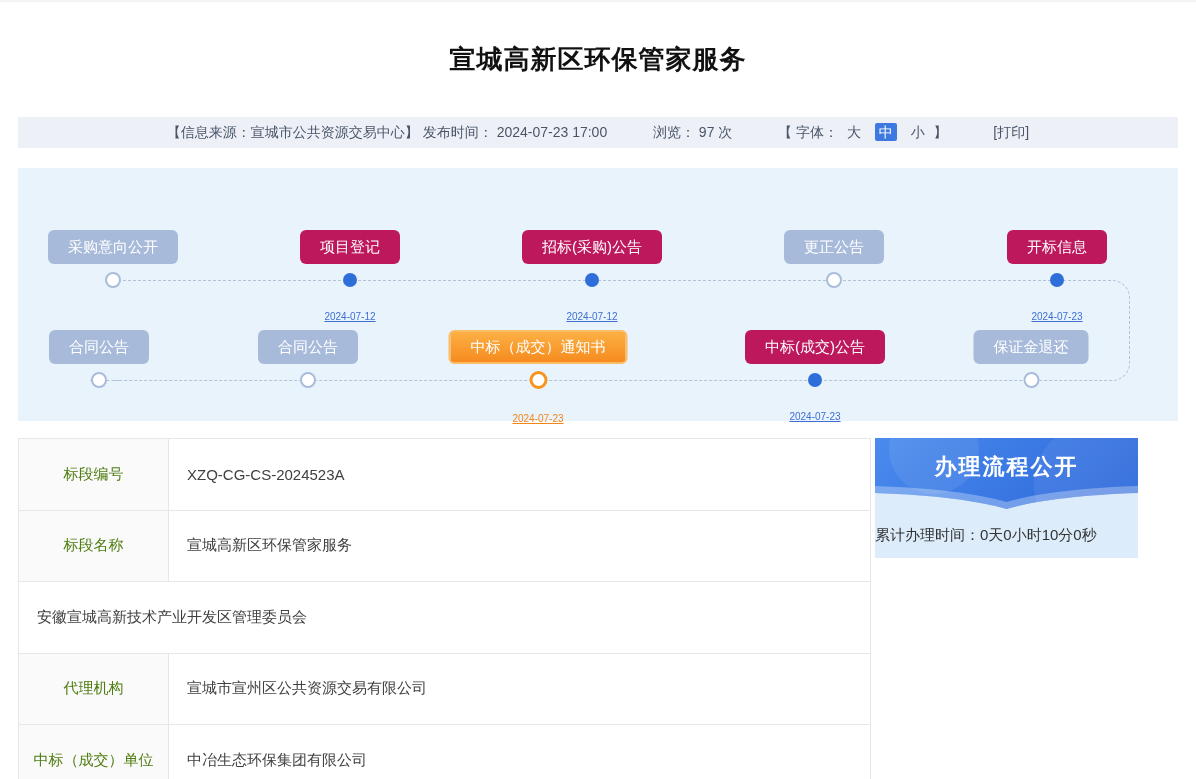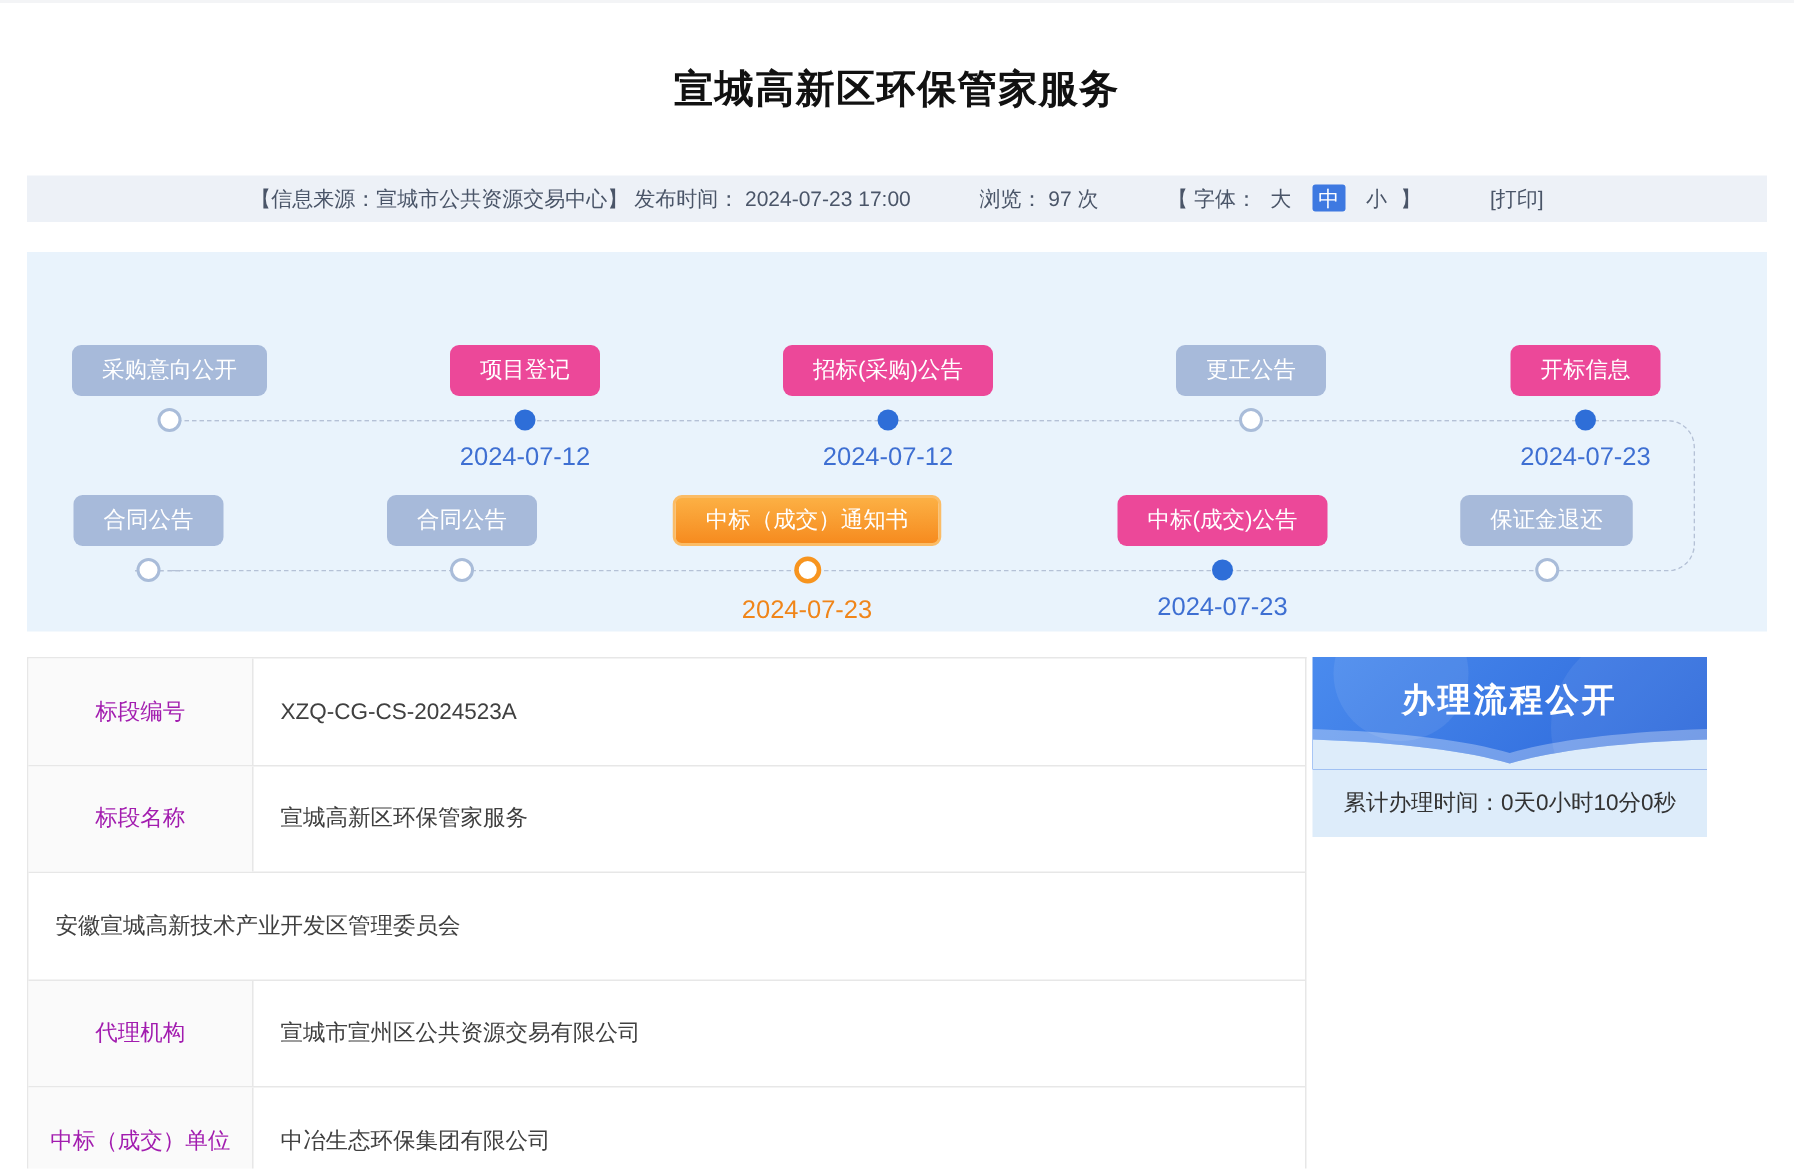--- a/index.html
+++ b/index.html
@@ -31,55 +31,55 @@
   .step { position: absolute; display: flex; flex-direction: column; align-items: center;
     transform: translateX(-50%); z-index: 2; }
   .step.r1 { top: 62px; }
   .step.r2 { top: 162px; }
   .s11 { left: 95px; }  .s12 { left: 332px; } .s13 { left: 574px; } .s14 { left: 816px; } .s15 { left: 1039px; }
   .s21 { left: 81px; }  .s22 { left: 290px; } .s23 { left: 520px; } .s24 { left: 797px; } .s25 { left: 1013px; }
 
   .pill { display: block; height: 34px; line-height: 34px; padding: 0 20px;
     border-radius: 6px; font-size: 15px; color: #fff; white-space: nowrap;
     text-decoration: none; cursor: pointer; }
-  .done .pill { background: #ec4899; text-align: center; }
+  .done .pill { background: #be185d; text-align: center; }
   .inactive .pill { background: #a7bada; }
   .current .pill { background: linear-gradient(180deg, #fcb044 0%, #f68b1f 100%);
     border: 2px solid #fbbc66; line-height: 30px; }
 
   .dot { margin-top: 9px; width: 14px; height: 14px; border-radius: 50%; background: #2e6ed8; }
   .inactive .dot { background: #fff; border: 2px solid #a9bcd9; width: 16px; height: 16px; margin-top: 8px; }
   .current .dot { background: #fff; border: 3px solid #f7941e; width: 18px; height: 18px; margin-top: 7px; }
 
-  .date { margin-top: 8px; font-size: 17px; white-space: nowrap; }
+  .date { margin-top: 24px; font-size: 10px; white-space: nowrap; text-decoration: underline; }
   .done .date { color: #3e6fd2; }
   .current .date { color: #f08519; }
 
   
   .content { display: flex; margin-top: 17px; align-items: flex-start; }
   .details { width: 853px; border: 1px solid #e7e7e7; border-bottom: none; }
   .detail-row { display: flex; border-bottom: 1px solid #e7e7e7; min-height: 71.5px; }
   .cell-label { width: 150px; background: #fafafa; border-right: 1px solid #e7e7e7;
     display: flex; align-items: center; justify-content: center; font-size: 15px;
-    color: #a21caf; text-align: center; padding: 6px; }
+    color: #4d7c0f; text-align: center; padding: 6px; }
   .cell-value { flex: 1; display: flex; align-items: center; padding: 6px 6px 6px 18px;
     font-size: 15px; color: #404040; }
 
   .side-panel { width: 263px; margin-left: 4px; }
   .panel-head { position: relative; height: 75px; overflow: hidden;
     background: linear-gradient(135deg, #4a8bee 0%, #2b66d9 100%); }
   .panel-head::before { content: ""; position: absolute; width: 90px; height: 90px;
     border-radius: 50%; background: rgba(255,255,255,0.08); top: -34px; left: 14px; }
   .panel-head::after { content: ""; position: absolute; width: 130px; height: 130px;
     border-radius: 50%; background: rgba(255,255,255,0.07); top: -18px; right: -26px; }
   .panel-title { position: relative; z-index: 2; text-align: center; line-height: 58px;
     color: #fff; font-size: 22px; font-weight: bold; letter-spacing: 2px; }
   .panel-wave { position: absolute; bottom: 0; left: 0; width: 100%; height: 28px; z-index: 3; }
   .panel-body { height: 45px; background: #ddecfa; display: flex; align-items: center;
-    justify-content: center; font-size: 15px; color: #333; white-space: nowrap; }
+    font-size: 15px; color: #333; white-space: nowrap; }
 </style>
 </head>
 <body>
 
 <div class="page">
 
   <h1 class="page-title">宣城高新区环保管家服务</h1>
 
   <div class="meta-bar">
     <span>【信息来源：宣城市公共资源交易中心】</span>

